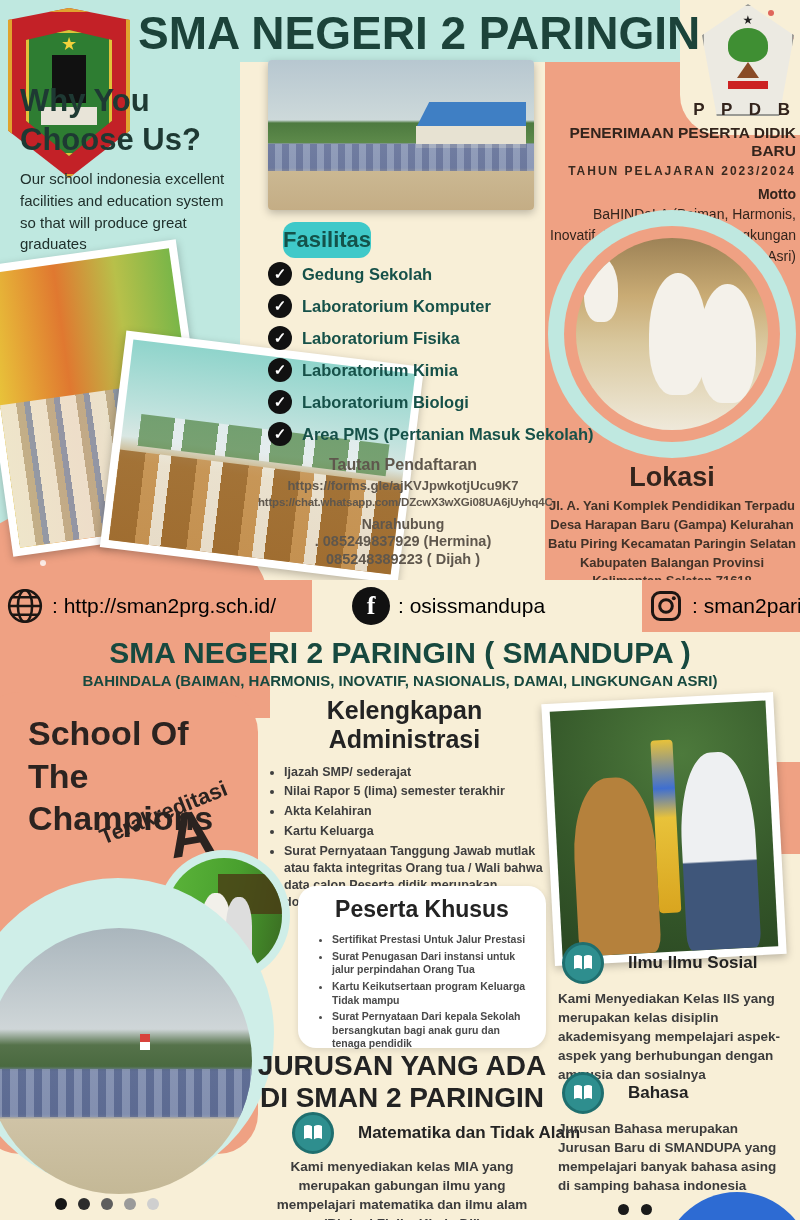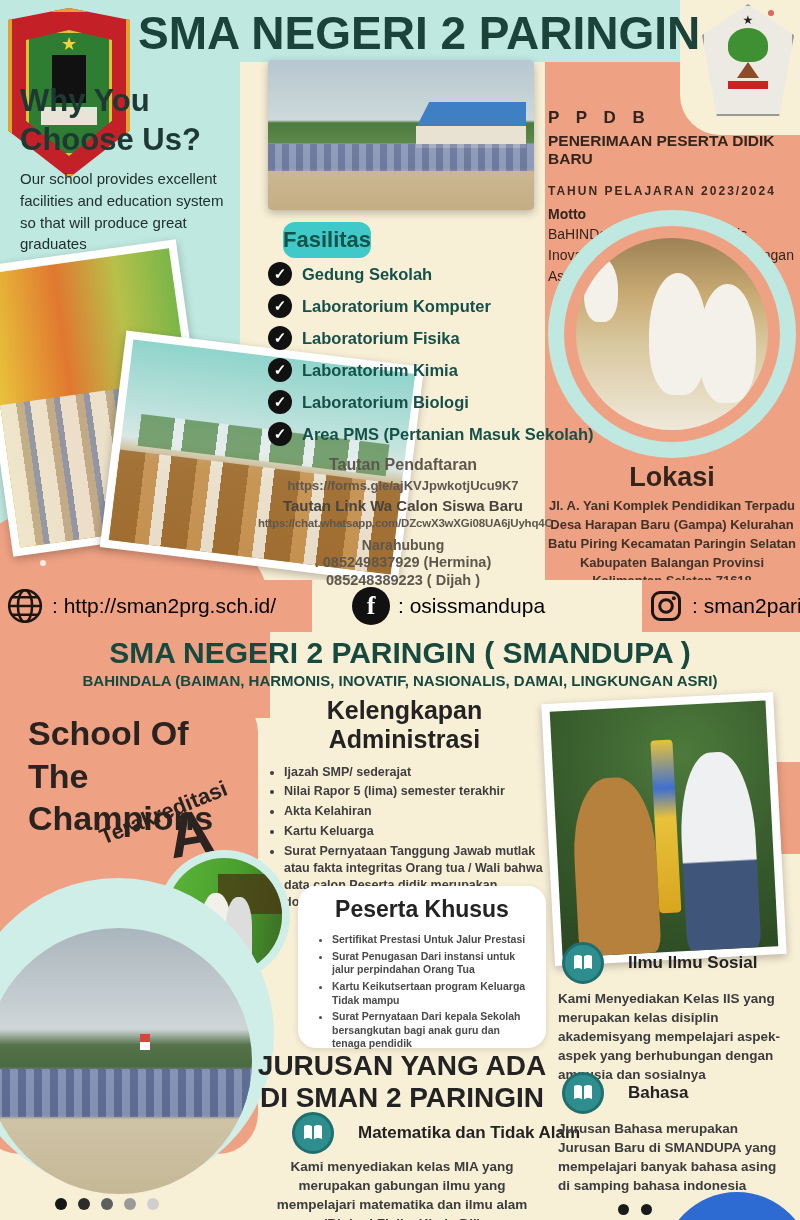--- a/index.html
+++ b/index.html
@@ -118,24 +118,24 @@
   .ceremony-circle-bg{ left:-38px; top:878px; width:312px; height:312px; border-radius:50%; background:#cfeee8; }
   .ceremony-photo{ left:-14px; top:928px; width:266px; height:266px; border-radius:50%; overflow:hidden; position:absolute;
     background:linear-gradient(#aab6bd 0%, #cfd6d8 38%, #55724a 44%, #4a6a40 52%,
                #7787a8 54%, #66759a 70%, #cfc3a6 72%, #c4b896 100%); }
   .ceremony-crowd{ position:absolute; left:0; top:53%; width:100%; height:18%;
     background:repeating-linear-gradient(90deg,#5a6890 0 8px,#8a96b5 8px 16px); opacity:.8; }
   .flag{ position:absolute; left:58%; top:40%; width:10px; height:16px;
     background:linear-gradient(#d8433c 50%, #fff 50%); }
 
   
-  .ppdb{ left:548px; top:108px; width:248px; text-align:left; color:#33241c; }
+  .ppdb{ left:548px; top:100px; width:248px; text-align:right; color:#33241c; }
   .ppdb .l1{ font-size:17px; font-weight:bold; letter-spacing:6px; }
   .ppdb .l2{ font-size:15.5px; font-weight:bold; margin-top:4px; }
-  .ppdb .l3{ font-size:12px; font-weight:bold; letter-spacing:2px; margin-top:16px; color:#3a2a20; }
+  .ppdb .l3{ font-size:12px; font-weight:bold; letter-spacing:2px; margin-top:4px; color:#3a2a20; }
   .ppdb .motto-label{ font-size:14px; font-weight:600; margin-top:8px; }
   .ppdb .motto{ font-size:14px; font-weight:500; margin-top:2px; line-height:1.5; }
 
   
   .fas-badge{ left:283px; top:222px; background:#3fc9c9; color:#14524a;
     font-size:22px; font-weight:bold; padding:5px 0; border-radius:12px; }
   .fas-list{ left:268px; top:262px; display:flex; flex-direction:column; gap:8px; z-index:5; }
   .fas-item{ display:flex; align-items:center; gap:10px; height:24px; }
   .check-icon{ width:24px; height:24px; border-radius:50%; background:#111; color:#fff;
     display:flex; align-items:center; justify-content:center; font-size:15px; font-weight:bold; flex:0 0 24px; }
@@ -241,21 +241,21 @@
   </div>
 
   <div class="abs crest-right">
     <div class="star">★</div>
     <div class="tree-crown"></div>
     <div class="tree-trunk"></div>
     <div class="base"></div>
   </div>
 
   <div class="abs why-title">Why You Choose Us?</div>
-  <div class="abs why-body">Our school provides excellent facilities and education system so that will produce great graduates</div>
+  <div class="abs why-body">Our school indonesia excellent facilities and education system so that will produce great graduates</div>
 
   <div class="abs photo assembly-photo">
     <div class="assembly-roof"></div>
     <div class="assembly-wall"></div>
     <div class="crowd-texture"></div>
   </div>
 
   <div class="abs ppdb">
     <div class="l1">P P D B</div>
     <div class="l2">PENERIMAAN PESERTA DIDIK BARU</div>
@@ -308,21 +308,20 @@
     </div>
     <div class="fas-item">
       <span class="check-icon">✓</span>
       <span class="fas-label">Area PMS (Pertanian Masuk Sekolah)</span>
     </div>
   </div>
 
   <div class="abs links">
     <div class="lbl1">Tautan Pendaftaran</div>
     <div class="url1">https://forms.gle/ajKVJpwkotjUcu9K7</div>
-    <div class="lbl2">Tautan Link Wa Calon Siswa Baru</div>
     <div class="url2">https://chat.whatsapp.com/DZcwX3wXGi08UA6jUyhq4C</div>
     <div class="nara">Narahubung</div>
     <div class="phone">. 085249837929 (Hermina)</div>
     <div class="phone">085248389223 ( Dijah )</div>
   </div>
 
   <div class="abs lokasi">
     <div class="t">Lokasi</div>
     <div class="a">Jl. A. Yani Komplek Pendidikan Terpadu Desa Harapan Baru (Gampa) Kelurahan Batu Piring Kecamatan Paringin Selatan Kabupaten Balangan Provinsi Kalimantan Selatan 71618</div>
   </div>

